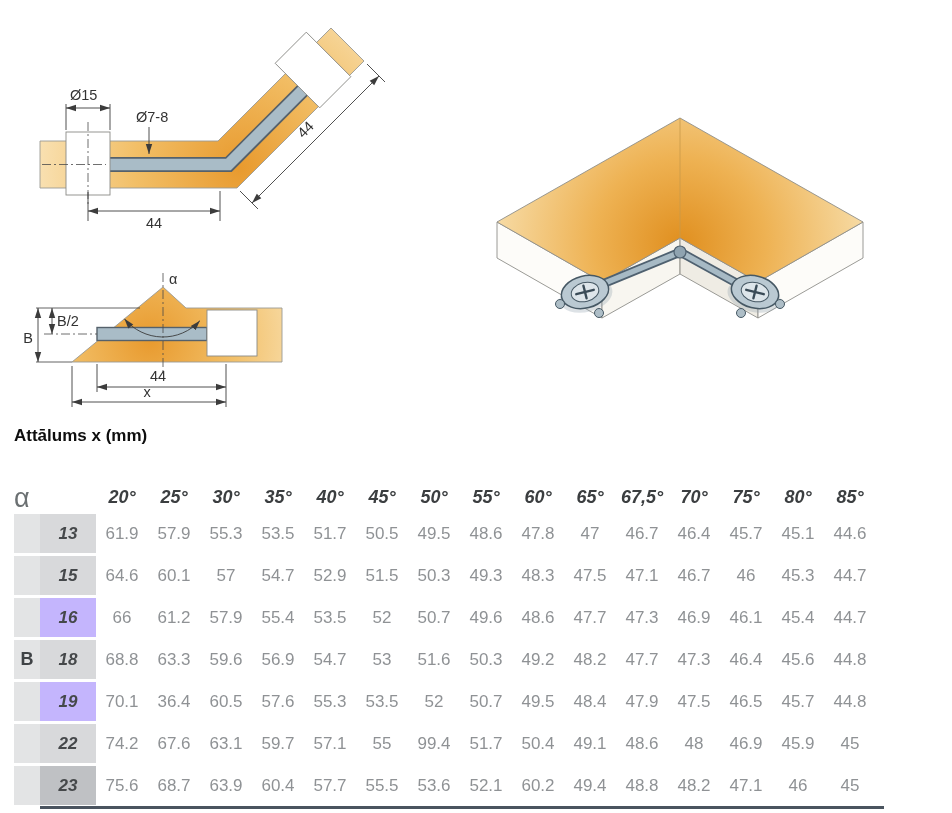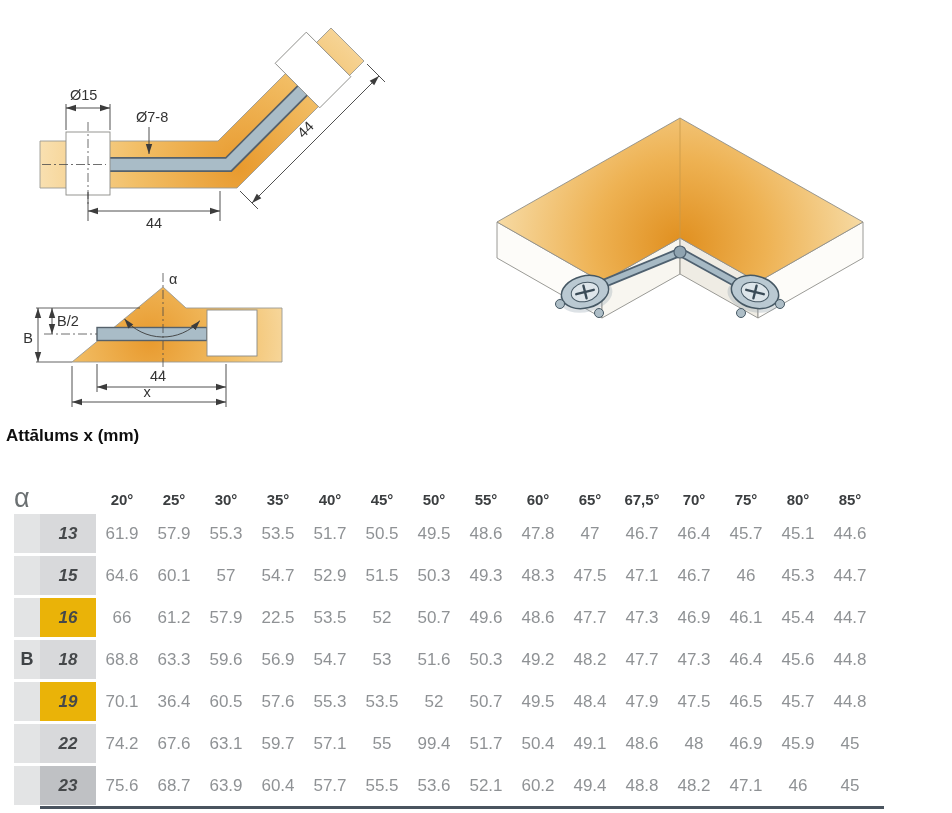--- a/index.html
+++ b/index.html
@@ -2,34 +2,34 @@
 <html><head>
 <meta charset="utf-8">
 <style>
   * { margin:0; padding:0; box-sizing:border-box; }
   html,body { background:#fff; }
   body { font-family:"Liberation Sans", sans-serif; }
   .page { position:relative; width:884px; height:813px; background:#fff; overflow:hidden; }
 
   svg text { font-family:"Liberation Sans", sans-serif; fill:#333; font-size:14.5px; }
 
-  .title { position:absolute; left:6px; top:426px; font-size:17px; font-weight:bold; color:#0e0e0e; }
+  .title { position:absolute; left:14px; top:426px; font-size:17px; font-weight:bold; color:#0e0e0e; }
 
   .tablewrap { position:absolute; left:14px; top:460px; width:862px; }
   .thead { display:grid; grid-template-columns:26px 56px repeat(15,1fr); height:54px; align-items:end; }
   .c-alpha { font-size:27px; color:#6b7072; line-height:1; padding-bottom:2px; overflow:visible; }
-  .thead .ang { text-align:center; font-weight:bold; font-size:15px; color:#3b3e40; padding-bottom:6px; }
+  .thead .ang { text-align:center; font-weight:bold; font-size:18px; color:#3b3e40; padding-bottom:6px;font-style:italic; }
 
   .trow { display:grid; grid-template-columns:26px 56px repeat(15,1fr); height:39px; margin-bottom:3px; align-items:center; }
   .trow:last-child { margin-bottom:4px; }
   .c0 { background:#e3e4e5; height:100%; }
   .cb { height:100%; display:flex; align-items:center; justify-content:center;
         font-weight:bold; font-size:17px; color:#45484a;font-style:italic; }
   .tone-light { background:#d8d9db; }
-  .tone-mid   { background:#eab308; }
+  .tone-mid   { background:#c4b5fd; }
   .tone-dark  { background:#bfc1c4; }
   .cell { text-align:center; font-size:17px; color:#8f9295; }
 
   .b-letter { position:absolute; left:0; top:189px; width:26px; text-align:center;
               font-weight:bold; font-size:18px; color:#3f4346; }
   .x-letter { position:absolute; left:897px; top:775px; font-weight:bold; font-size:17px; color:#3d4854; }
   .bottom-rule { position:absolute; left:40px; top:806px; width:898px; height:3px; background:#4a545f; }
 </style>
 </head>
 <body>
@@ -214,21 +214,21 @@
           <div class="cell">46</div>
           <div class="cell">45.3</div>
           <div class="cell">44.7</div>
         </div>
         <div class="trow">
           <div class="c0"></div>
           <div class="cb tone-mid">16</div>
           <div class="cell">66</div>
           <div class="cell">61.2</div>
           <div class="cell">57.9</div>
-          <div class="cell">22.5</div>
+          <div class="cell">55.4</div>
           <div class="cell">53.5</div>
           <div class="cell">52</div>
           <div class="cell">50.7</div>
           <div class="cell">49.6</div>
           <div class="cell">48.6</div>
           <div class="cell">47.7</div>
           <div class="cell">47.3</div>
           <div class="cell">46.9</div>
           <div class="cell">46.1</div>
           <div class="cell">45.4</div>

